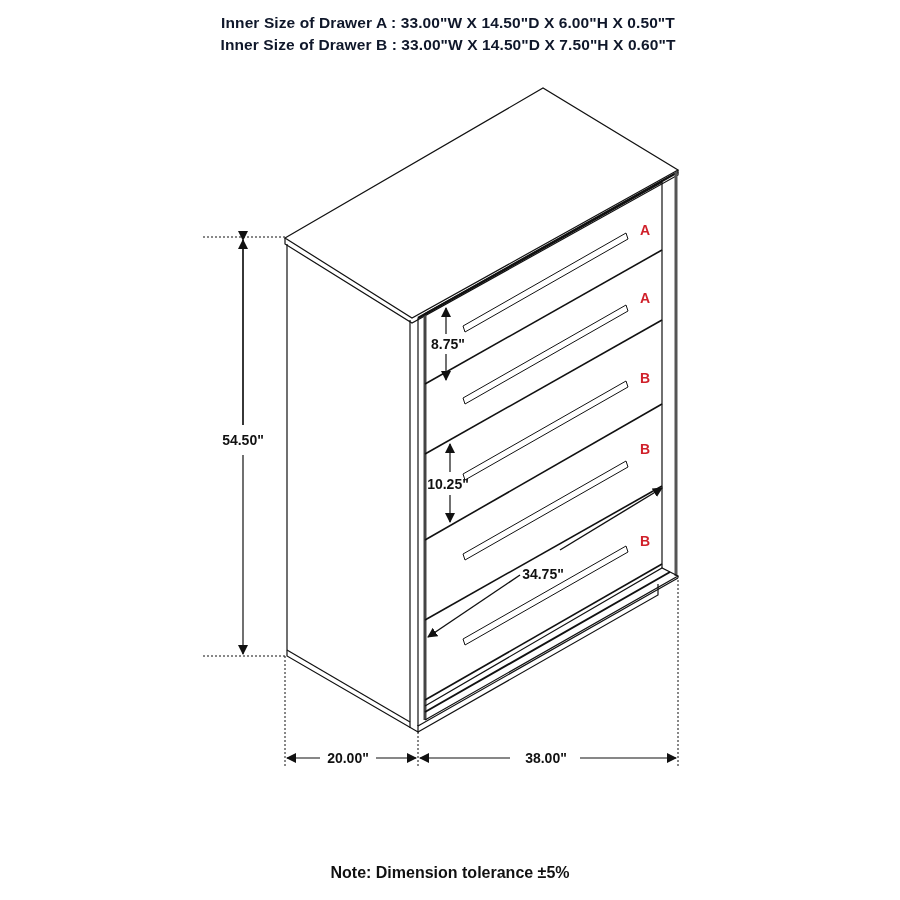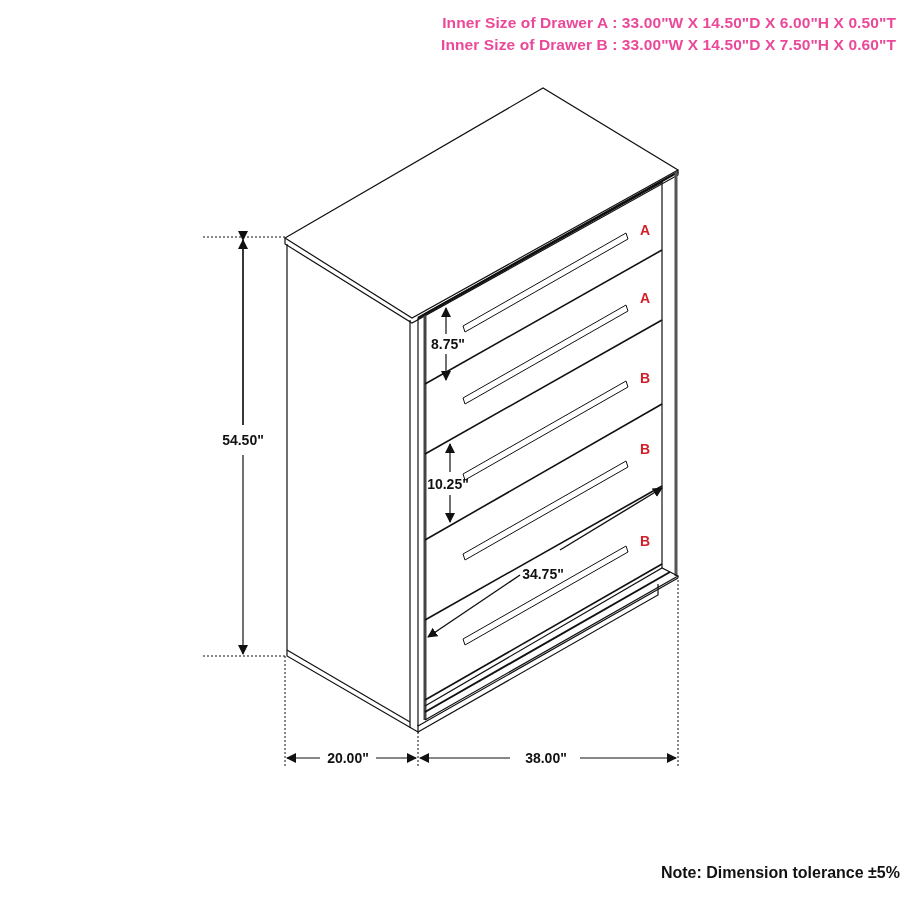--- a/index.html
+++ b/index.html
@@ -1,20 +1,20 @@
 <!DOCTYPE html>
 <html><head>
 <meta charset="utf-8">
 <style>
   html, body { margin:0; padding:0; background:#ffffff; }
   body { width:900px; height:900px; position:relative; overflow:hidden; font-family:"Liberation Sans", sans-serif; }
-  .spec-line { position:absolute; left:0; width:896px; text-align:right; font-weight:bold; font-size:15.5px; color:#ec4899; letter-spacing:0.1px; }
+  .spec-line { position:absolute; left:0; width:896px; text-align:center; font-weight:bold; font-size:15.5px; color:#0f172a; letter-spacing:0.1px; }
   #specA { top:14px; }
   #specB { top:36px; }
-  #note { position:absolute; top:864px; left:0; width:900px; text-align:right; font-weight:bold; font-size:16px; color:#111; }
+  #note { position:absolute; top:864px; left:0; width:900px; text-align:center; font-weight:bold; font-size:16px; color:#111; }
   svg { position:absolute; left:0; top:0; }
   .dim-text { font-family:"Liberation Sans", sans-serif; font-weight:bold; font-size:14px; fill:#111; }
   .label-red { font-family:"Liberation Sans", sans-serif; font-weight:bold; font-size:14px; }
 </style>
 </head>
 <body>
 
 <div id="specA" class="spec-line">Inner Size of Drawer A : 33.00"W X 14.50"D X 6.00"H X 0.50"T</div>
 <div id="specB" class="spec-line">Inner Size of Drawer B : 33.00"W X 14.50"D X 7.50"H X 0.60"T</div>
 

